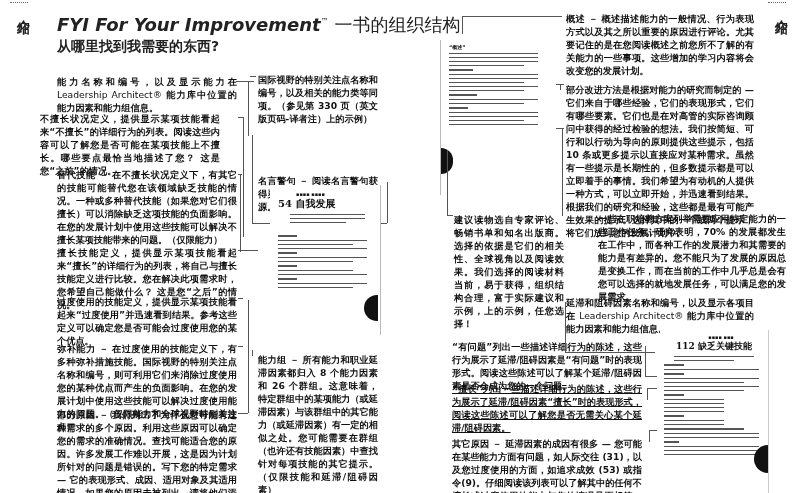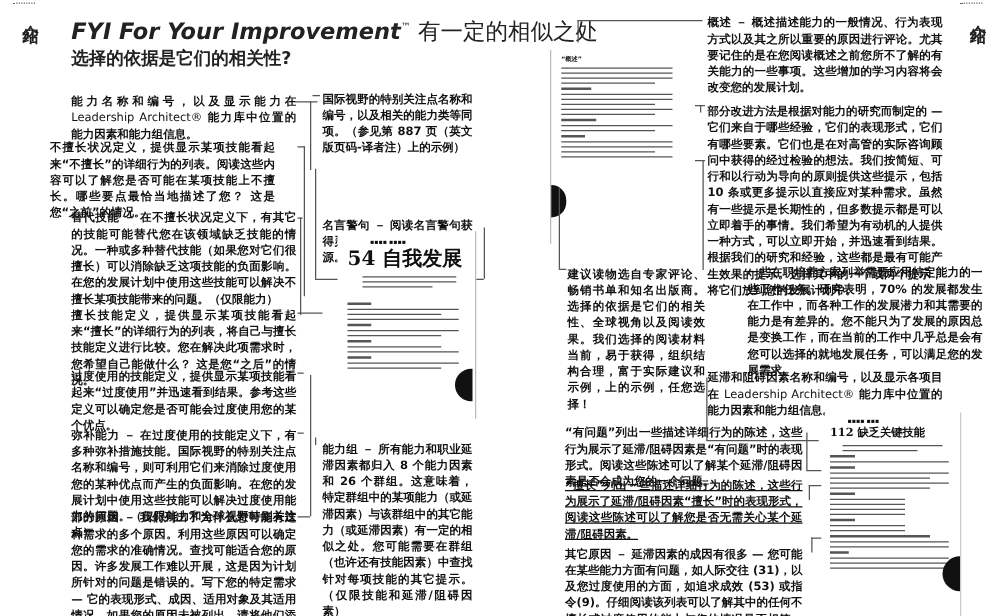--- a/index.html
+++ b/index.html
@@ -13,48 +13,48 @@
   .txt{position:absolute;font-size:9.2px;line-height:13px;font-weight:bold;color:#111;text-align:justify;}
   .txt .latin{font-weight:normal;font-style:normal;}
   .line{position:absolute;background:#555;}
   .hl{height:1px;}
   .vl{width:1px;}
   .thumb{position:absolute;background:#fff;border-right:1px solid #bbb;}
   .thumb .bar{background:#555;height:2px;margin:3px 0;}
   .thumb .bar.s{width:60%;}
   .thumb .bar.m{width:80%;}
   .thumb .bar.l{width:95%;}
-  .thumb .head{font-size:16px;font-family:"DejaVu Serif",serif;font-weight:bold;}
+  .thumb .head{font-size:10px;font-family:"DejaVu Serif",serif;font-weight:bold;}
   .thumb .tiny{font-size:5px;font-weight:bold;}
   .tabcircle{position:absolute;width:16px;height:30px;background:#111;border-radius:15px 0 0 15px;}
 </style>
 </head>
 <body>
 
 <div class="side-tab" style="left:14px;">
   <span class="dots"></span>
   <span>介绍</span>
 </div>
 
 <div class="title">
-  <i>FYI For Your Improvement</i><sup>™</sup><span> 有一定的相似之处</span>
+  <i>FYI For Your Improvement</i><sup>™</sup><span> 一书的组织结构</span>
 </div>
-<div class="subtitle">选择的依据是它们的相关性?</div>
+<div class="subtitle">从哪里找到我需要的东西?</div>
 
 <div class="txt" style="left:57px;top:75px;width:180px;">
   <span>能力名称和编号，以及显示能力在 </span><span class="latin">Leadership Architect®</span><span> 能力库中位置的能力因素和能力组信息。</span>
 </div>
 <div class="txt" style="left:40px;top:112px;width:180px;">不擅长状况定义，提供显示某项技能看起来“不擅长”的详细行为的列表。阅读这些内容可以了解您是否可能在某项技能上不擅长。哪些要点最恰当地描述了您？ 这是您“之前”的情况。</div>
 <div class="txt" style="left:57px;top:168px;width:180px;">替代技能 － 在不擅长状况定义下，有其它的技能可能替代您在该领域缺乏技能的情况。一种或多种替代技能（如果您对它们很擅长）可以消除缺乏这项技能的负面影响。在您的发展计划中使用这些技能可以解决不擅长某项技能带来的问题。（仅限能力）</div>
 <div class="txt" style="left:57px;top:246px;width:180px;">擅长技能定义，提供显示某项技能看起来“擅长”的详细行为的列表，将自己与擅长技能定义进行比较。您在解决此项需求时，您希望自己能做什么？ 这是您“之后”的情况。</div>
 <div class="txt" style="left:57px;top:295px;width:180px;">过度使用的技能定义，提供显示某项技能看起来“过度使用”并迅速看到结果。参考这些定义可以确定您是否可能会过度使用您的某个优点。</div>
 <div class="txt" style="left:57px;top:342px;width:180px;">弥补能力 － 在过度使用的技能定义下，有多种弥补措施技能。国际视野的特别关注点名称和编号，则可利用它们来消除过度使用您的某种优点而产生的负面影响。在您的发展计划中使用这些技能可以解决过度使用能力的问题。（仅限能力和全球视野特别关注点）</div>
 <div class="txt" style="left:57px;top:408px;width:180px;">部分原因 － 我们列出了为什么您可能有这种需求的多个原因。利用这些原因可以确定您的需求的准确情况。查找可能适合您的原因。许多发展工作难以开展，这是因为计划所针对的问题是错误的。写下您的特定需求 — 它的表现形式、成因、适用对象及其适用情况。如果您的原因未被列出，请将他们添加到列表中。</div>
 
-<div class="txt" style="left:258px;top:73px;width:120px;">国际视野的特别关注点名称和编号，以及相关的能力类等同项。（参见第 887 页（英文版页码-译者注）上的示例）</div>
+<div class="txt" style="left:258px;top:73px;width:120px;">国际视野的特别关注点名称和编号，以及相关的能力类等同项。（参见第 330 页（英文版页码-译者注）上的示例）</div>
 <div class="txt" style="left:258px;top:130px;width:120px;margin-top:44px;">名言警句 － 阅读名言警句获得灵感，为自己提供思考的资源。</div>
 <div class="txt" style="left:258px;top:353px;width:120px;">能力组 － 所有能力和职业延滞因素都归入 8 个能力因素和 26 个群组。这意味着，特定群组中的某项能力（或延滞因素）与该群组中的其它能力（或延滞因素）有一定的相似之处。您可能需要在群组（也许还有技能因素）中查找针对每项技能的其它提示。（仅限技能和延滞/阻碍因素）</div>
 
 <div class="line hl" style="left:236px;top:81px;width:18px;"></div>
 <div class="line vl" style="left:248px;top:81px;height:55px;"></div>
 <div class="line hl" style="left:238px;top:117px;width:6px;"></div>
 <div class="line vl" style="left:243px;top:117px;height:120px;"></div>
 <div class="line hl" style="left:238px;top:174px;width:4px;"></div>
 <div class="line vl" style="left:240px;top:174px;height:78px;"></div>
 <div class="line hl" style="left:238px;top:250px;width:20px;"></div>
@@ -144,21 +144,21 @@
 <div class="line hl" style="left:447px;top:215px;width:6px;"></div>
 <div class="line vl" style="left:565px;top:302px;height:50px;"></div>
 <div class="line hl" style="left:565px;top:352px;width:90px;"></div>
 <div class="line vl" style="left:645px;top:346px;height:30px;"></div>
 <div class="line hl" style="left:645px;top:376px;width:12px;"></div>
 <div class="line vl" style="left:647px;top:388px;height:12px;"></div>
 <div class="line hl" style="left:647px;top:388px;width:10px;"></div>
 <div class="line vl" style="left:649px;top:430px;height:12px;"></div>
 <div class="line hl" style="left:649px;top:430px;width:8px;"></div>
 
-<div class="thumb" style="left:660px;top:330px;width:108px;height:163px;border-right:1px solid #ccc;">
+<div class="thumb" style="left:660px;top:330px;width:108px;height:163px;border-right:1px solid #ccc;text-align:center;">
   <div style="padding:4px 4px;">
     <div class="tiny" style="margin-left:14px;">▪▪▪▪ ▪▪▪</div>
     <div class="head" style="font-size:9px;"><span>112</span> <span>缺乏关键技能</span></div>
     <div class="bar m" style="margin-left:10px;height:1px;"></div>
     <div class="bar s" style="margin-left:10px;height:1px;"></div>
     <div class="bar s" style="width:20%;"></div>
     <div class="bar l" style="height:1px;"></div>
     <div class="bar s" style="width:20%;"></div>
     <div class="bar l" style="height:1px;"></div>
       <div class="bar m" style="height:1px;"></div>

